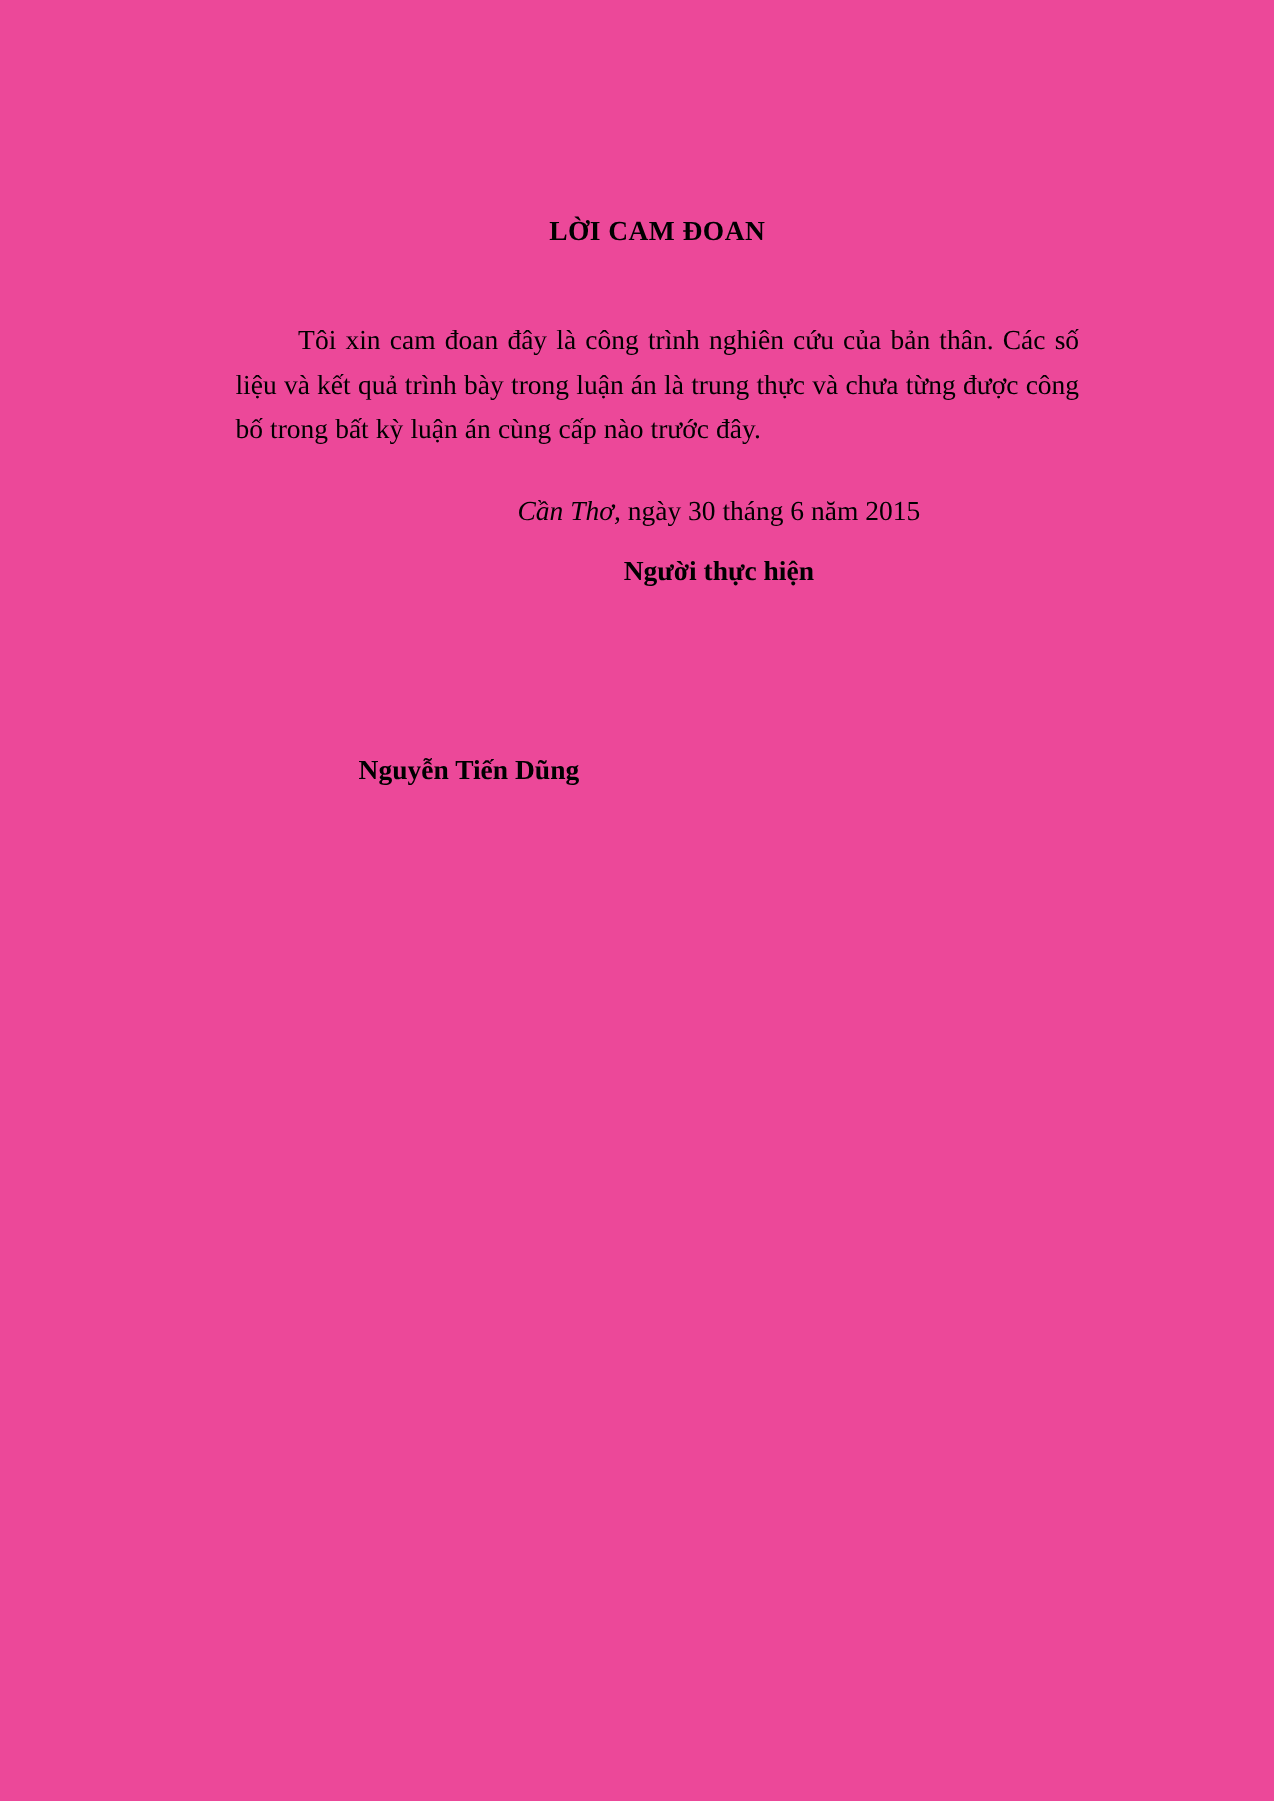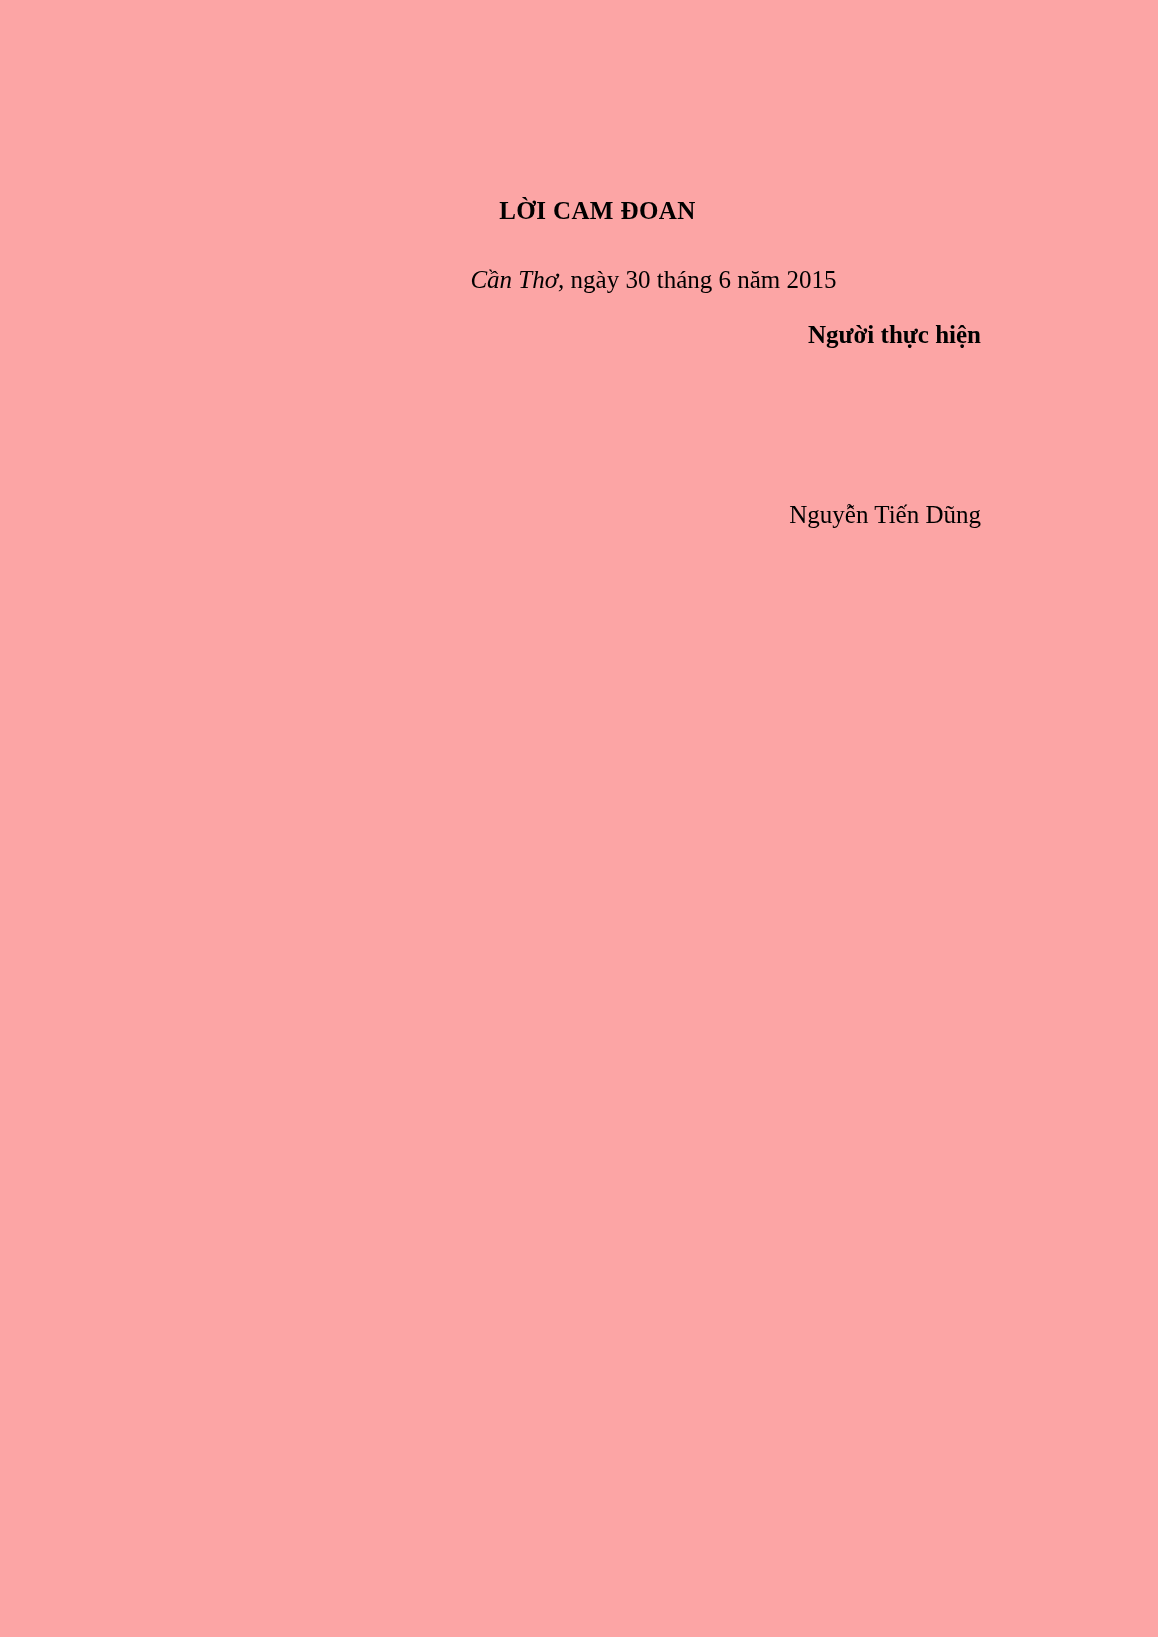--- a/index.html
+++ b/index.html
@@ -12,21 +12,21 @@
     width: 1158px;
     height: 1637px;
     position: relative;
     font-family: "Liberation Serif", "DejaVu Serif", serif;
     color: #000000;
     overflow: hidden;
   }
   .page {
     position: absolute;
     inset: 0;
-    background: #fca5a5;
+    background: #ec4899;
   }
   .content {
     position: absolute;
     left: 214px;
     top: 196px;
     width: 767px;
   }
   .doc-title {
     text-align: center;
     font-weight: bold;
@@ -49,43 +49,44 @@
     text-align: center;
     font-size: 25px;
     line-height: 1.3;
     padding-left: 112px;
   }
   .place-date .place {
     font-style: italic;
   }
   .role-line {
     margin: 22px 0 0 0;
-    text-align: right;
+    text-align: center;
     font-size: 25px;
     font-weight: bold;
     line-height: 1.3;
     padding-left: 112px;
   }
   .signer-name {
     margin: 148px 0 0 0;
-    text-align: right;
+    text-align: left;
     font-size: 25px;
-    font-weight: normal;
+    font-weight: bold;
     line-height: 1.3;
     padding-left: 112px;
   }
 </style>
 </head>
 <body>
 
 <div class="page">
   <div class="content">
 
     <h1 class="doc-title">LỜI CAM ĐOAN</h1>
 
+    <p class="body-paragraph">Tôi xin cam đoan đây là công trình nghiên cứu của bản thân. Các số liệu và kết quả trình bày trong luận án là trung thực và chưa từng được công bố trong bất kỳ luận án cùng cấp nào trước đây.</p>
 
     <p class="place-date">
       <span class="place">Cần Thơ,</span>
       <span class="date">ngày 30 tháng 6 năm 2015</span>
     </p>
 
     <p class="role-line">Người thực hiện</p>
 
     <p class="signer-name">Nguyễn Tiến Dũng</p>
 

